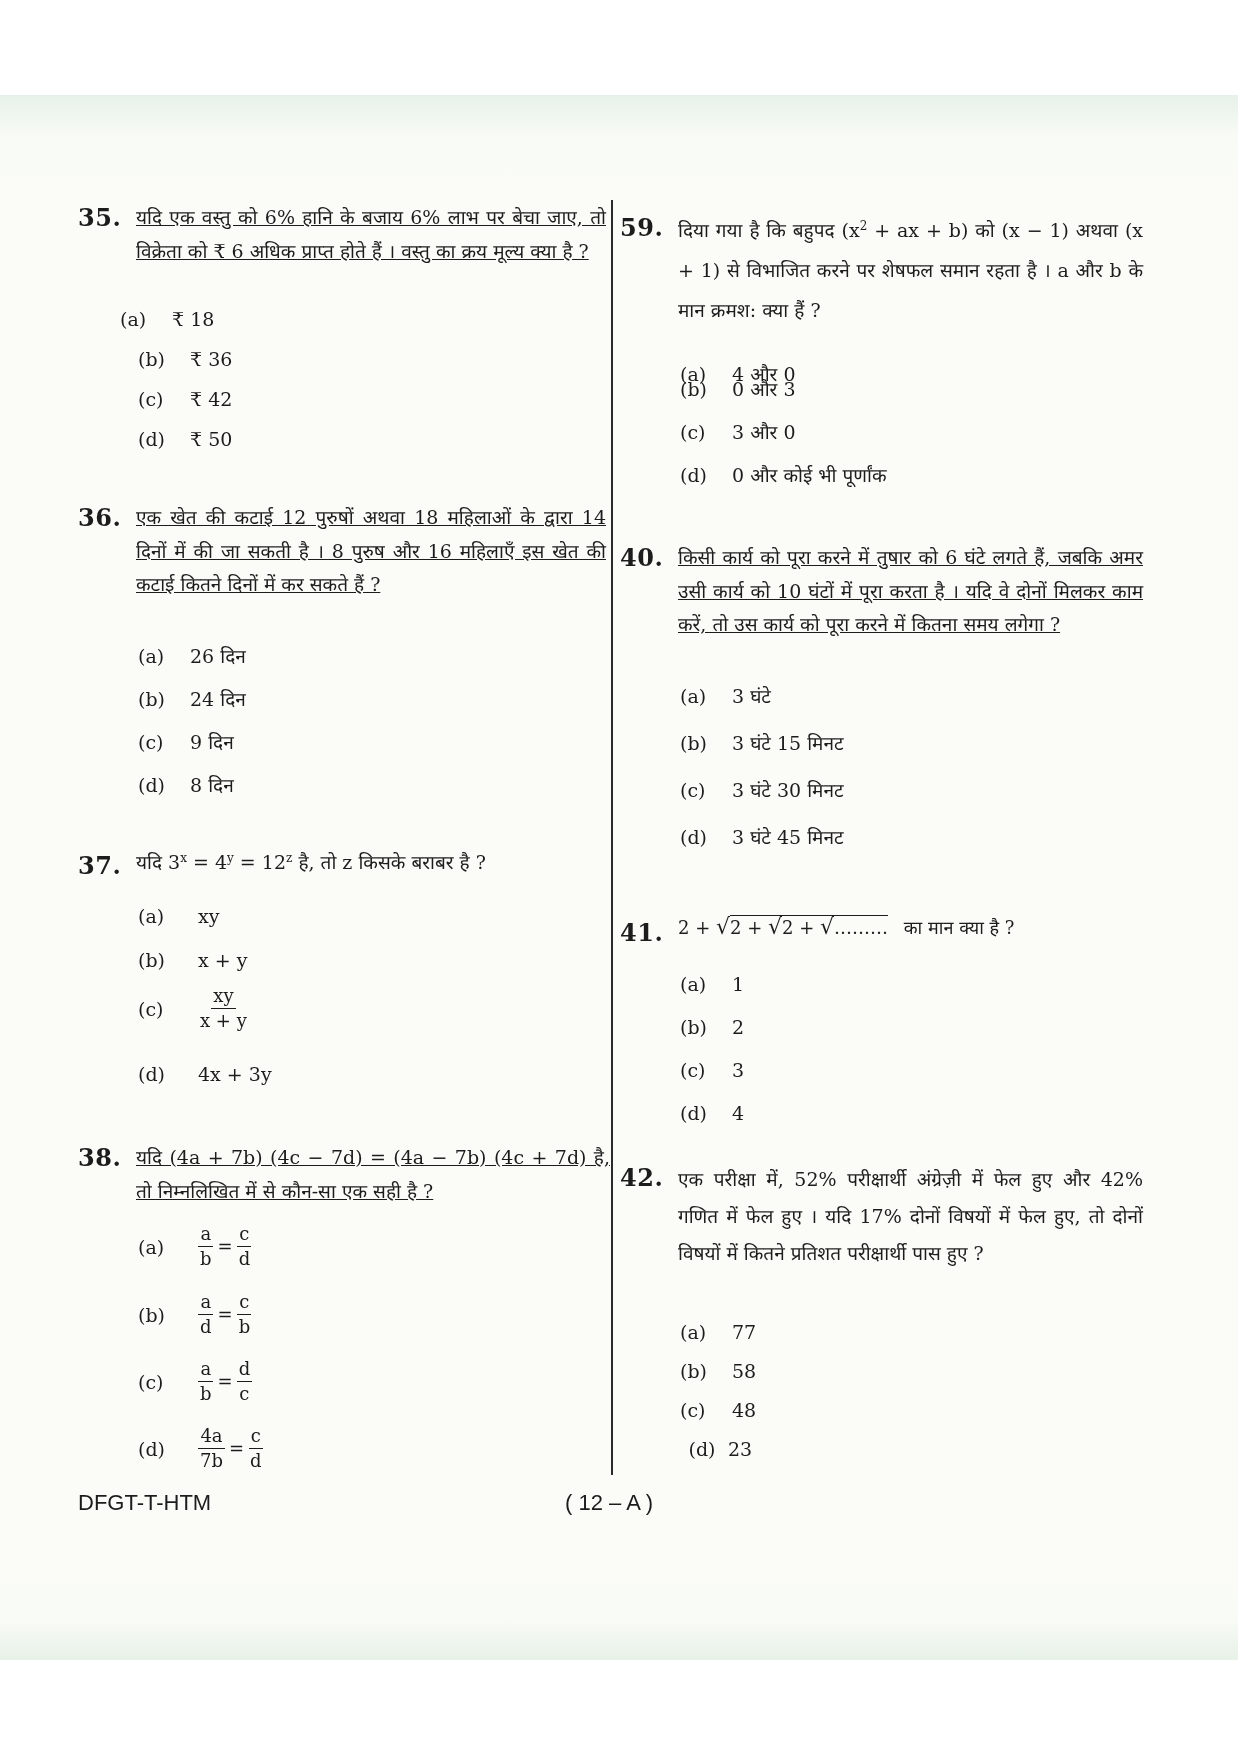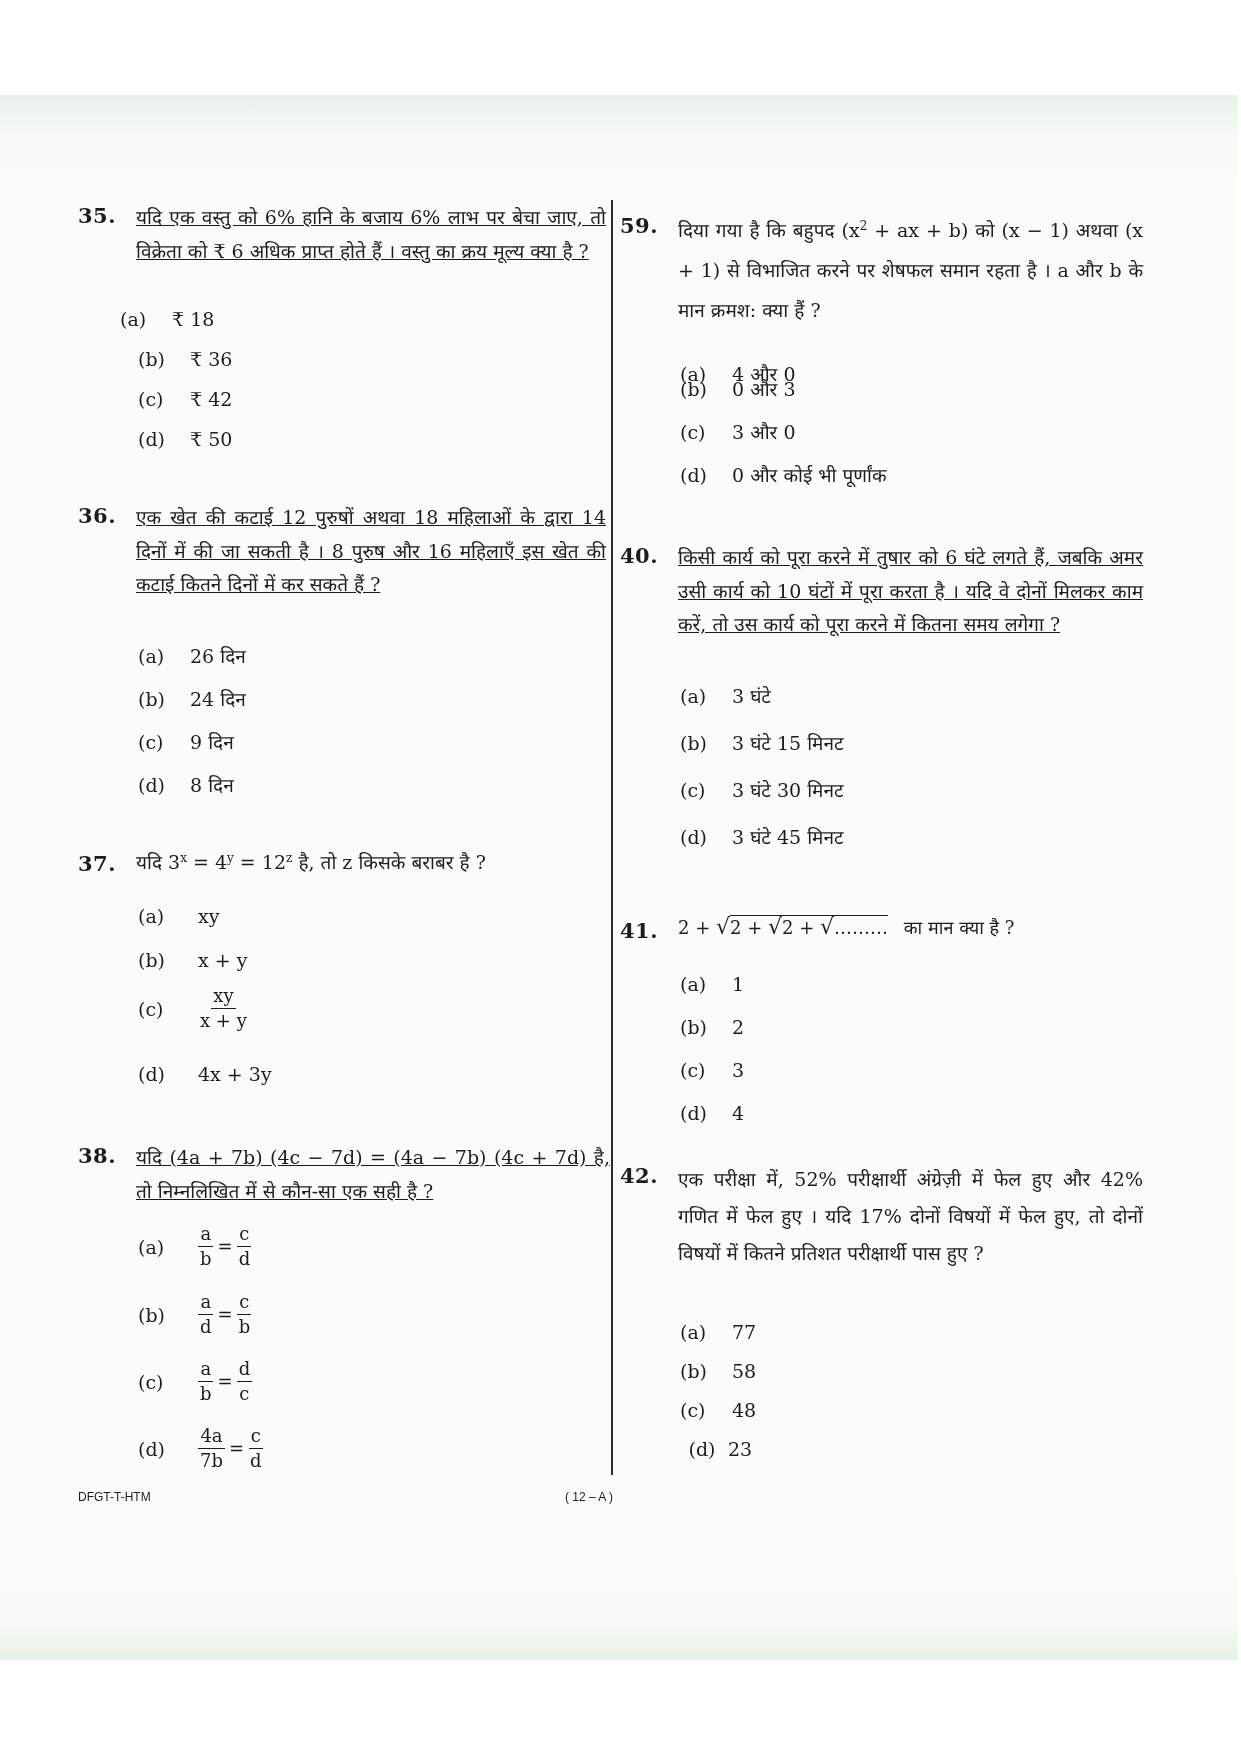--- a/index.html
+++ b/index.html
@@ -16,38 +16,38 @@
       linear-gradient(0deg, rgba(215,232,218,0.55) 0px, rgba(240,246,240,0.25) 40px, rgba(255,255,255,0) 90px),
       #fbfcf8;
   }
   .divider {
     position:absolute; left:611px; top:200px; width:2px; height:1275px;
     background:#2a2a2a;
   }
   .q { position:absolute; }
   .qnum {
     position:absolute; left:0; top:0;
-    font-weight:bold; font-size:21px; letter-spacing:0.5px;
+    font-weight:bold; font-size:24px; letter-spacing:0.5px;
   }
   .qtext {
     position:absolute; font-size:19px; text-align:justify; text-align-last:left;
   }
   .qtext.lh35 { line-height:35px; }
   .qtext.lh34 { line-height:33.5px;text-decoration:underline; }
   .opt { position:absolute; font-size:19px; white-space:nowrap; }
   .opt .lbl { display:inline-block; width:52px; }
   .opt .val { display:inline-block; }
   .frac { display:inline-flex; flex-direction:column; align-items:center; vertical-align:middle; line-height:22px; font-size:18px; }
   .frac .num { padding:0 2px 1px; border-bottom:1.5px solid #1c1c1c; }
   .frac .den { padding:1px 2px 0; }
   .eq { display:inline-block; vertical-align:middle; margin:0 4px; font-size:18px; }
   sup { font-size:12px; vertical-align:super; line-height:0; }
   .sqrt { border-top:1.5px solid #1c1c1c; padding-top:1px; }
   .rad { font-size:22px; }
-  .footer { position:absolute; top:1490px; font-family:"Liberation Sans","DejaVu Sans",sans-serif; font-size:12px; }
+  .footer { position:absolute; top:1490px; font-family:"Liberation Sans","DejaVu Sans",sans-serif; font-size:22px; }
 </style>
 </head>
 <body>
 
 <div class="scan"></div>
 <div class="divider"></div>
 
 <div class="q" style="left:78px; top:203px;">
   <span class="qnum">35.</span>
   <div class="qtext lh34" style="left:58px; top:-2px; width:470px;">यदि एक वस्तु को 6% हानि के बजाय 6% लाभ पर बेचा जाए, तो विक्रेता को ₹ 6 अधिक प्राप्त होते हैं । वस्तु का क्रय मूल्य क्या है ?</div>

